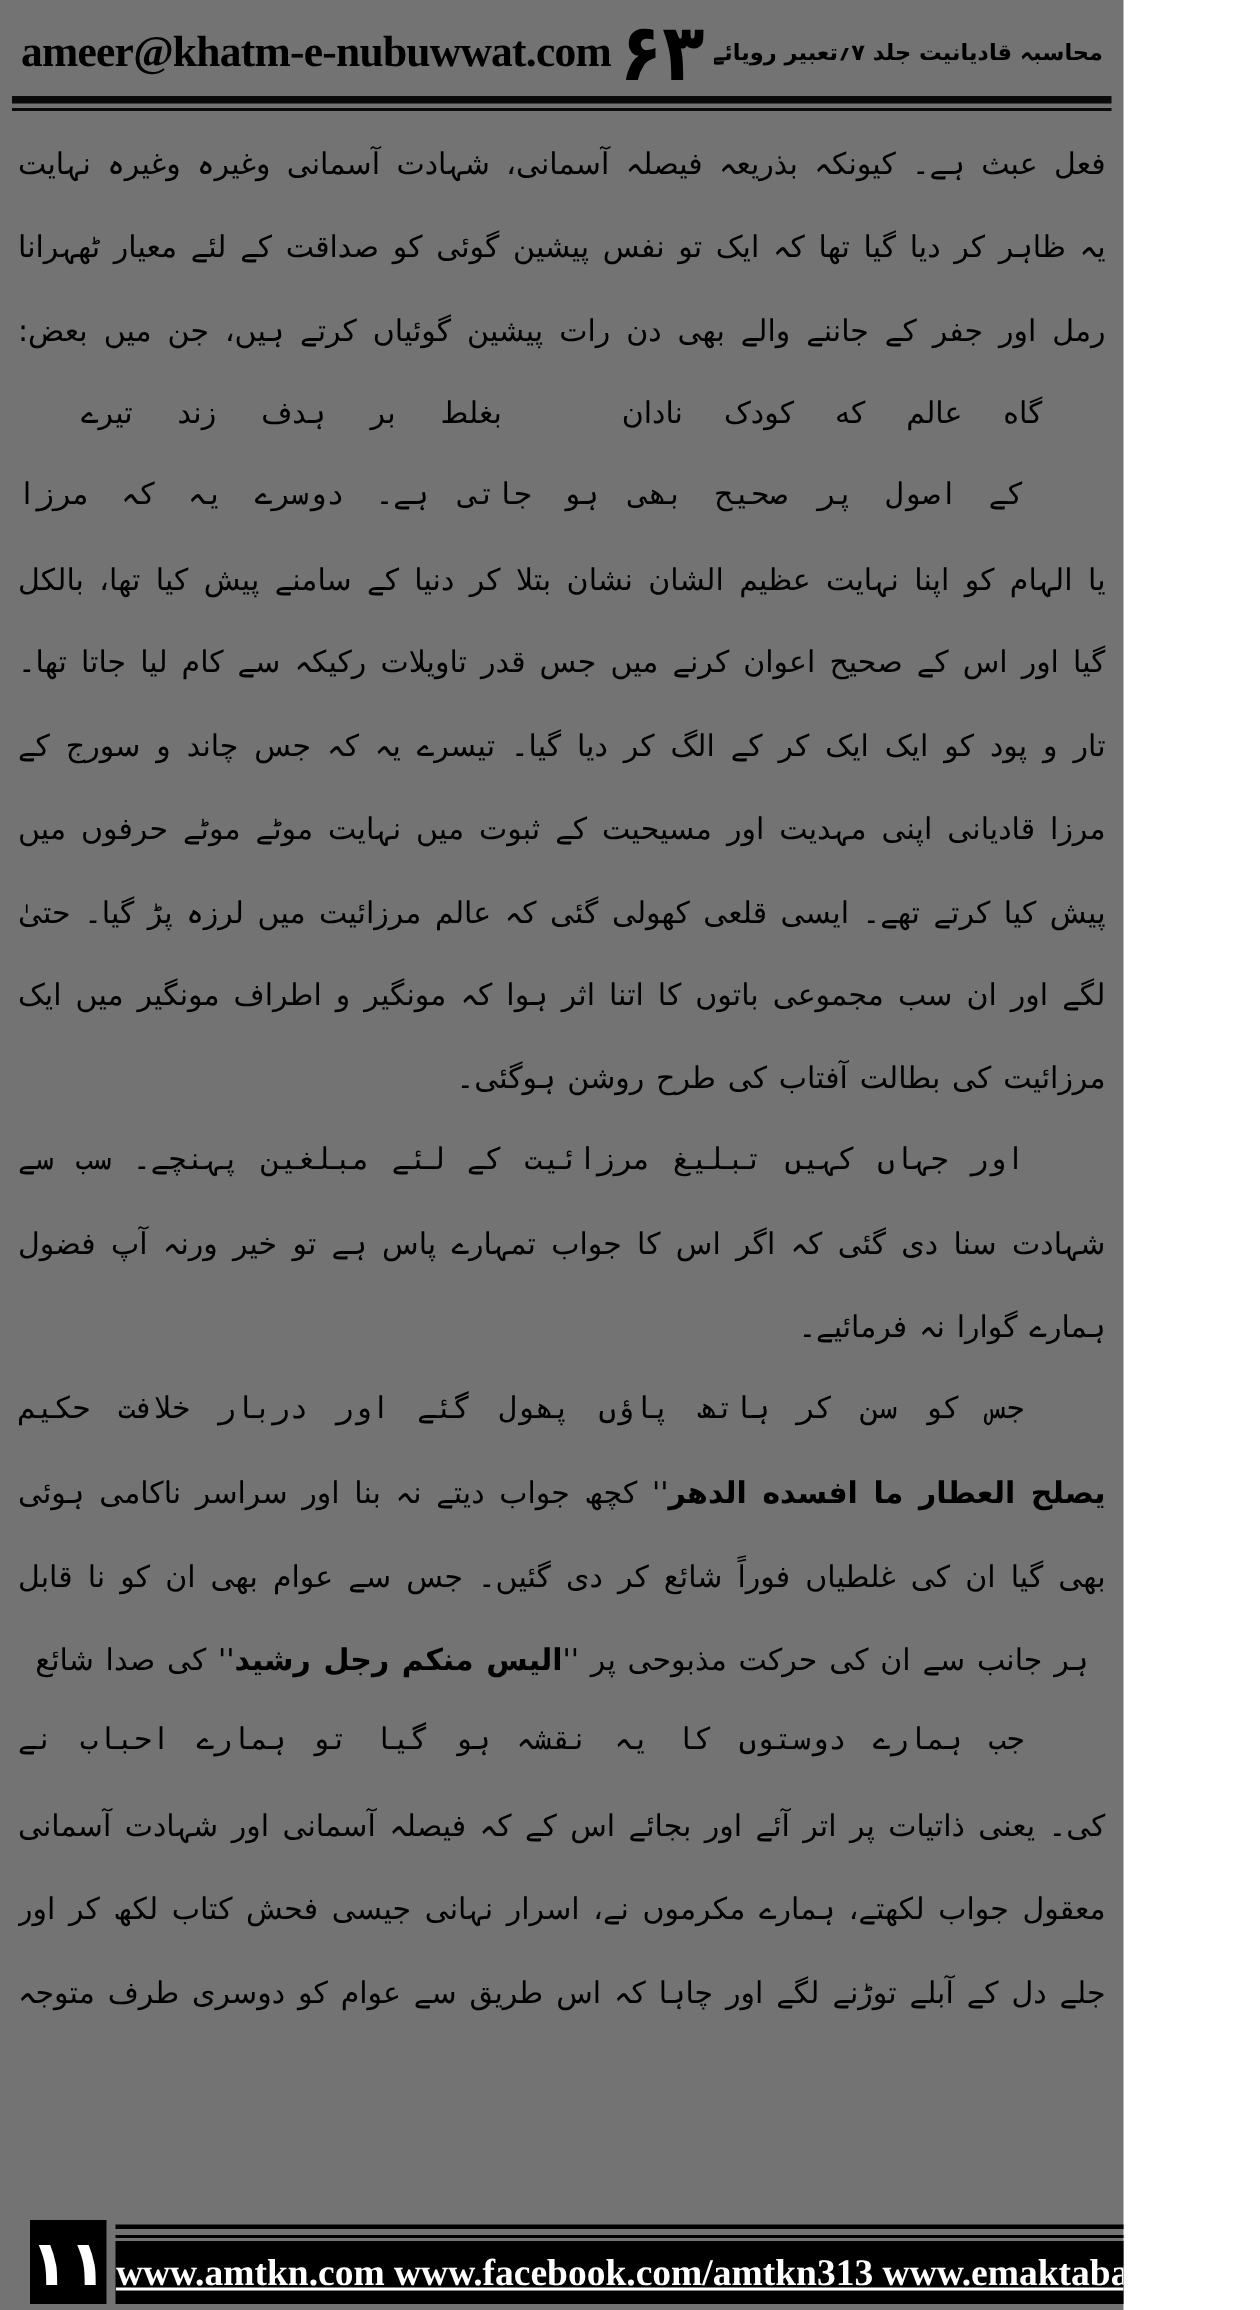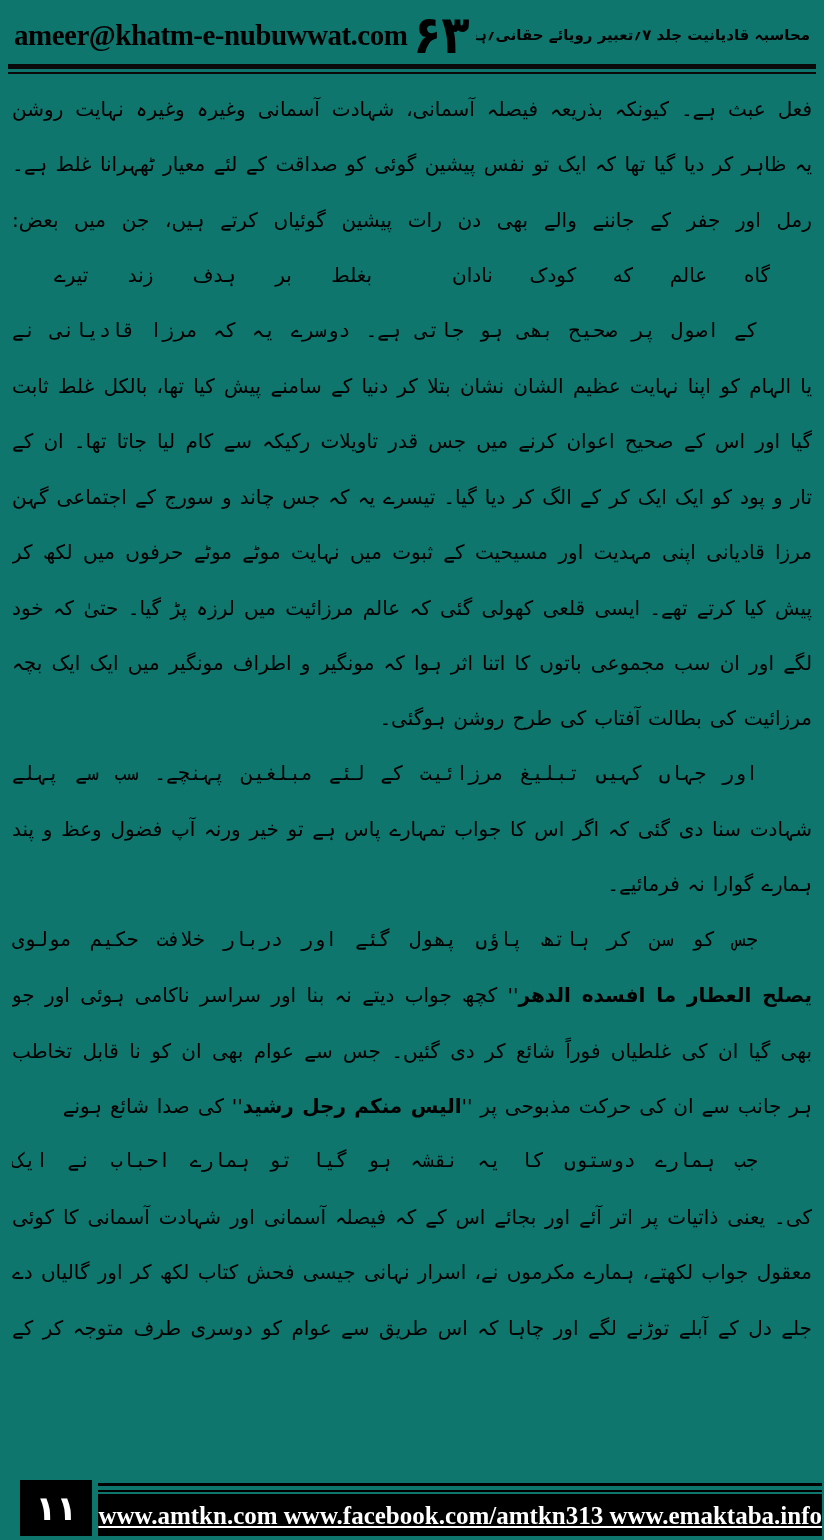--- a/index.html
+++ b/index.html
@@ -3,22 +3,22 @@
 <meta charset="utf-8">
 <style>
   html,body{margin:0;padding:0;}
   body{
     width:840px;height:1540px;
     background:#ffffff;color:#000;
     font-family:"DejaVu Sans",sans-serif;
     overflow:hidden;
   }
   .page{
-    position:relative;width:824px;height:1540px;
-    background:#0f766e;overflow:hidden;
+    position:relative;width:749px;height:1540px;
+    background:#737373;overflow:hidden;
   }
   
   .header{
     display:flex;justify-content:space-between;align-items:center;
     padding:12px 14px 2px 14px;direction:ltr;
   }
   .email{
     font-family:"Liberation Serif","DejaVu Serif",serif;
     font-weight:bold;font-size:29px;letter-spacing:-0.5px;
     white-space:nowrap;
@@ -37,34 +37,34 @@
   }
   
   .text-col{
     direction:rtl;padding:8px 12px 0 12px;
   }
   .line{
     height:55.4px;line-height:55.4px;font-size:20px;
     text-align:justify;text-align-last:justify;
     overflow:hidden;word-spacing:1.5px;white-space:normal;
   }
-  .short{text-align:right;text-align-last:right;}
+  .short{text-align:center;text-align-last:right;}
   .ind{padding-right:54px;font-family:Liberation Mono, monospace;}
   .couplet{display:flex;gap:80px;padding:0 42px;}
   .couplet span{flex:1;text-align:justify;text-align-last:justify;overflow:hidden;}
   .b{font-weight:bold;}
   
   .footer{
     position:absolute;left:0;right:0;bottom:4px;height:56px;
     display:flex;align-items:stretch;padding-left:20px;direction:ltr;
   }
   .footer-pagebox{
     width:80px;background:#000;color:#fff;
     display:flex;align-items:center;justify-content:center;
-    font-size:34px;font-weight:bold;
+    font-size:42px;font-weight:bold;
   }
   .footer-main{
     flex:1;display:flex;flex-direction:column;
     margin-left:6px;margin-right:2px;
   }
   .footer-lines{
     margin-top:3px;height:4px;
     border-top:3px solid #000;border-bottom:2px solid #000;
   }
   .footer-bar{

